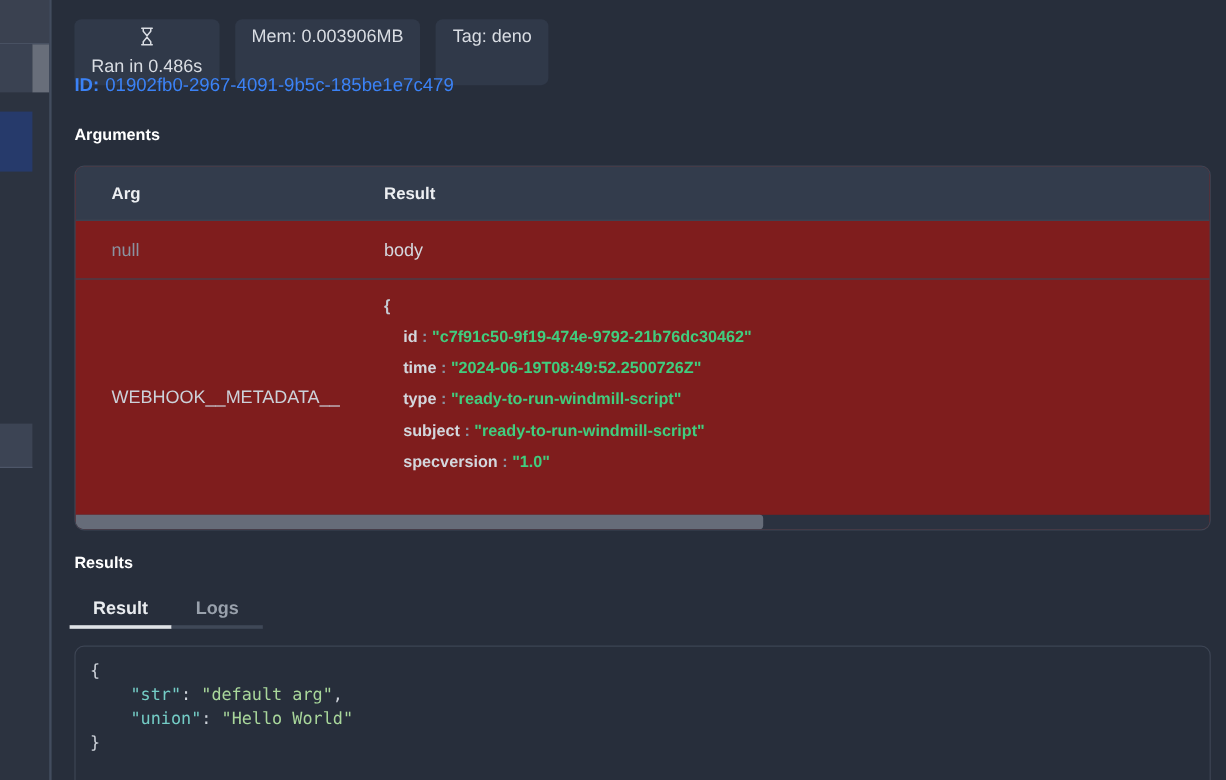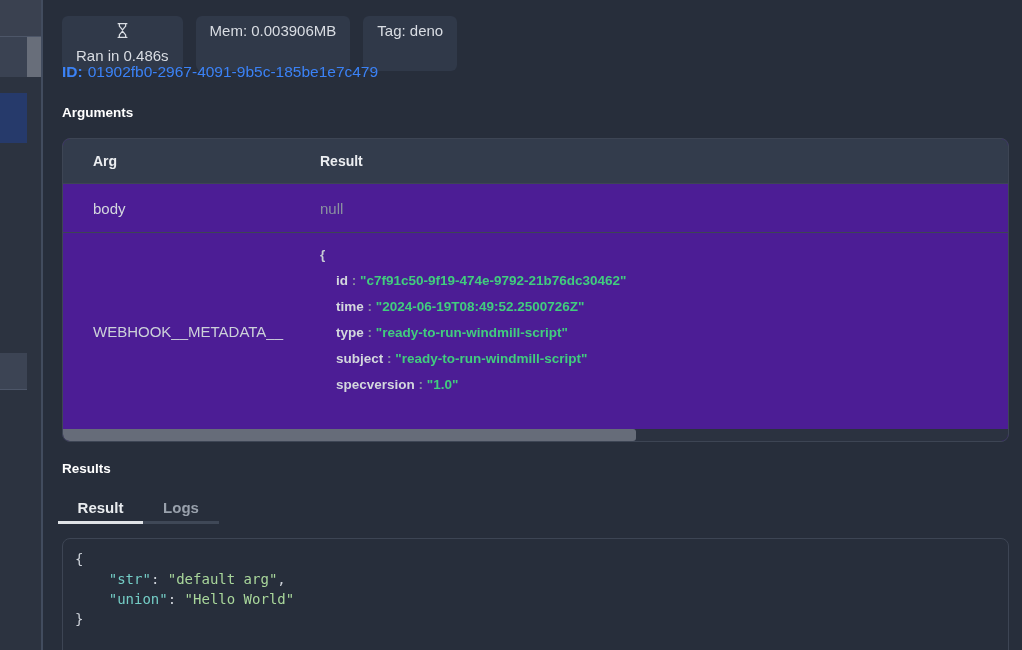--- a/index.html
+++ b/index.html
@@ -29,21 +29,21 @@
   .id-line{position:absolute;left:62px;top:63px;font-size:15.5px;color:#3b82f6;}
   .id-label{font-weight:700;margin-right:5px;}
   .id-value{font-weight:400;}
   
   .section-heading{position:absolute;left:62px;font-size:13.5px;font-weight:700;color:#ffffff;}
   .heading-args{top:105px;}
   .heading-results{top:461px;}
   
   .args-table{
     position:absolute;left:62px;top:138px;width:947px;height:304px;
-    border:1px solid #3d4554;border-radius:8px;background:#4c1d95;
+    border:1px solid #3d4554;border-radius:8px;background:#7f1d1d;
     box-sizing:border-box;overflow:hidden;
   }
   .t-row{display:grid;grid-template-columns:227px 1fr;box-sizing:border-box;}
   .t-head{height:45px;background:#333c4c;border-bottom:1px solid #3d4554;}
   .t-head .cell{display:flex;align-items:center;font-size:14px;font-weight:700;color:#eceef1;}
   .cell{padding-left:30px;box-sizing:border-box;overflow:hidden;}
   .row-body{height:49px;border-bottom:1px solid #3d4554;}
   .row-body .cell{display:flex;align-items:center;font-size:15px;}
   .arg-name{color:#d4d8de;}
   .null-val{color:#8b92a0;}
@@ -110,22 +110,22 @@
 </div>
 
 <div class="section-heading heading-args">Arguments</div>
 
 <div class="args-table">
   <div class="t-row t-head">
     <div class="cell">Arg</div>
     <div class="cell">Result</div>
   </div>
   <div class="t-row row-body">
+    <div class="cell null-val">null</div>
     <div class="cell arg-name">body</div>
-    <div class="cell null-val">null</div>
   </div>
   <div class="t-row row-meta">
     <div class="cell cell-label">WEBHOOK__METADATA__</div>
     <div class="cell json-view">
       <div class="json-line json-brace">{</div>
       <div class="json-line json-entry"><span class="json-key">id</span><span class="json-sep"> : </span><span class="json-val">"c7f91c50-9f19-474e-9792-21b76dc30462"</span></div>
       <div class="json-line json-entry"><span class="json-key">time</span><span class="json-sep"> : </span><span class="json-val">"2024-06-19T08:49:52.2500726Z"</span></div>
       <div class="json-line json-entry"><span class="json-key">type</span><span class="json-sep"> : </span><span class="json-val">"ready-to-run-windmill-script"</span></div>
       <div class="json-line json-entry"><span class="json-key">subject</span><span class="json-sep"> : </span><span class="json-val">"ready-to-run-windmill-script"</span></div>
       <div class="json-line json-entry"><span class="json-key">specversion</span><span class="json-sep"> : </span><span class="json-val">"1.0"</span></div>

